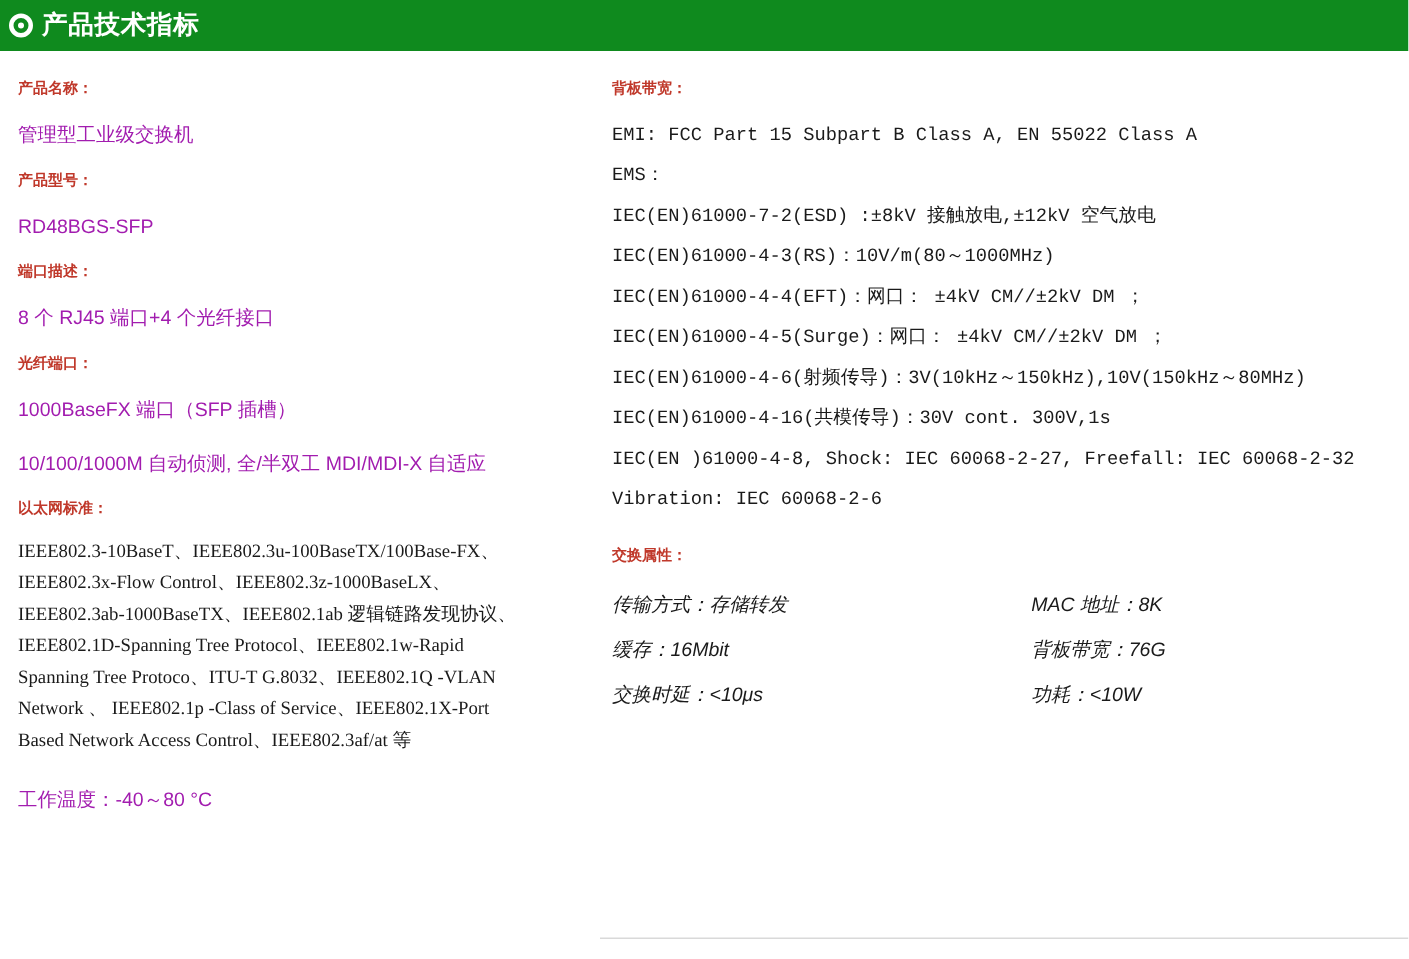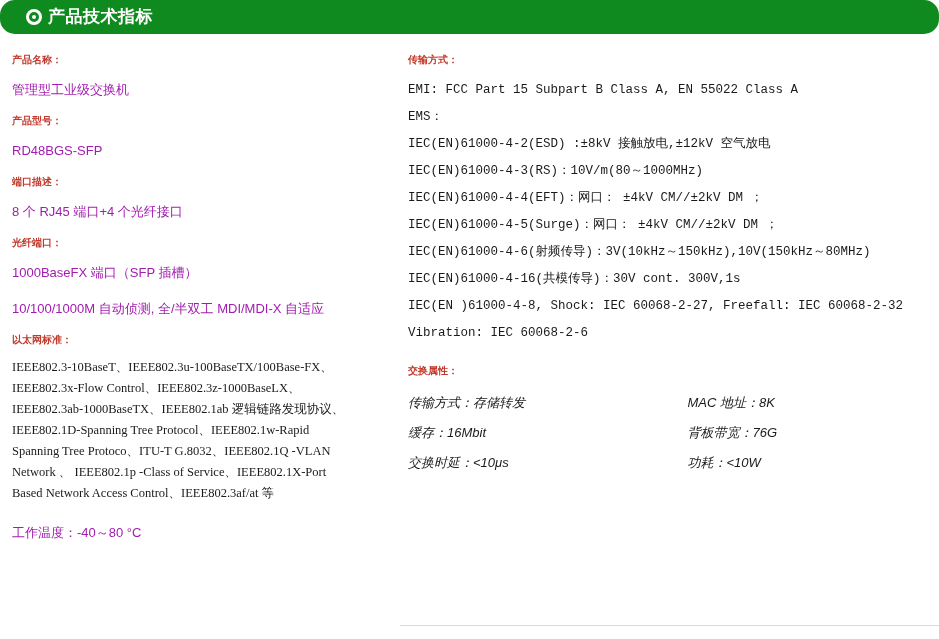--- a/index.html
+++ b/index.html
@@ -19,23 +19,22 @@
     width: 939px;
     height: 639px;
     box-sizing: border-box;
   }
   
   .header {
     height: 34px;
     background: #0f8a1e;
     display: flex;
     align-items: center;
-    padding-left: 26px;
-    box-sizing: border-box;
-    border-radius: 15px;
+    padding-left: 6px;
+    box-sizing: border-box;
   }
   .header .bullet {
     width: 16px;
     height: 16px;
     border-radius: 50%;
     border: 3px solid #ffffff;
     box-sizing: border-box;
     margin-right: 6px;
     flex: 0 0 auto;
   }
@@ -182,24 +181,24 @@
       <div class="blk">
         <div class="sec-body">工作温度：-40～80 °C</div>
 
       </div>
 
     </div>
 
     <div class="col-right">
 
       <div class="blk">
-        <div class="sec-title first">传输方式：</div>
+        <div class="sec-title first">背板带宽：</div>
         <div class="mono-line">EMI: FCC Part 15 Subpart B Class A, EN 55022 Class A</div>
         <div class="mono-line">EMS：</div>
-        <div class="mono-line">IEC(EN)61000-4-2(ESD) :±8kV 接触放电,±12kV 空气放电</div>
+        <div class="mono-line">IEC(EN)61000-7-2(ESD) :±8kV 接触放电,±12kV 空气放电</div>
         <div class="mono-line">IEC(EN)61000-4-3(RS)：10V/m(80～1000MHz)</div>
         <div class="mono-line">IEC(EN)61000-4-4(EFT)：网口： ±4kV CM//±2kV DM ；</div>
         <div class="mono-line">IEC(EN)61000-4-5(Surge)：网口： ±4kV CM//±2kV DM ；</div>
         <div class="mono-line">IEC(EN)61000-4-6(射频传导)：3V(10kHz～150kHz),10V(150kHz～80MHz)</div>
         <div class="mono-line">IEC(EN)61000-4-16(共模传导)：30V cont. 300V,1s</div>
         <div class="mono-line">IEC(EN )61000-4-8, Shock: IEC 60068-2-27, Freefall: IEC 60068-2-32</div>
         <div class="mono-line">Vibration: IEC 60068-2-6</div>
       </div>
 
       <div class="gap-sm"></div>

